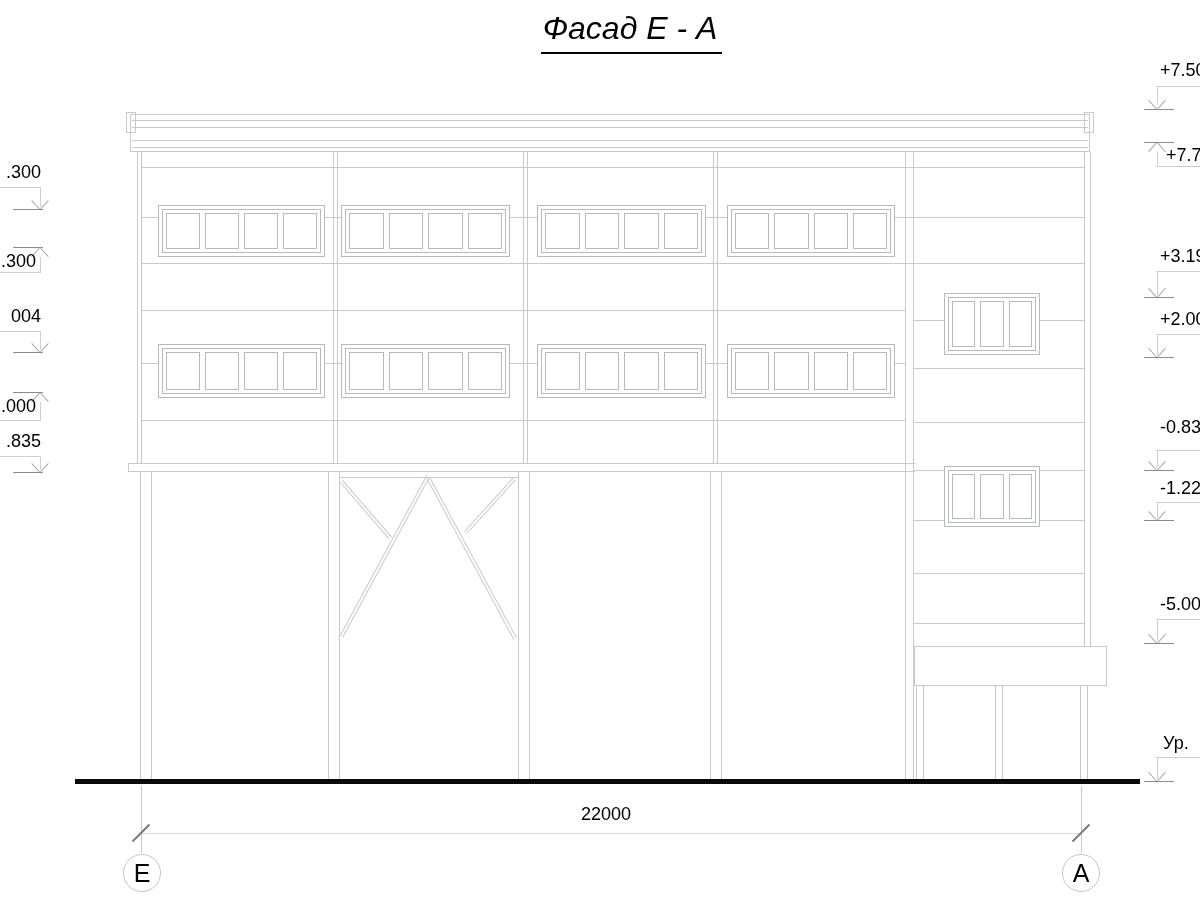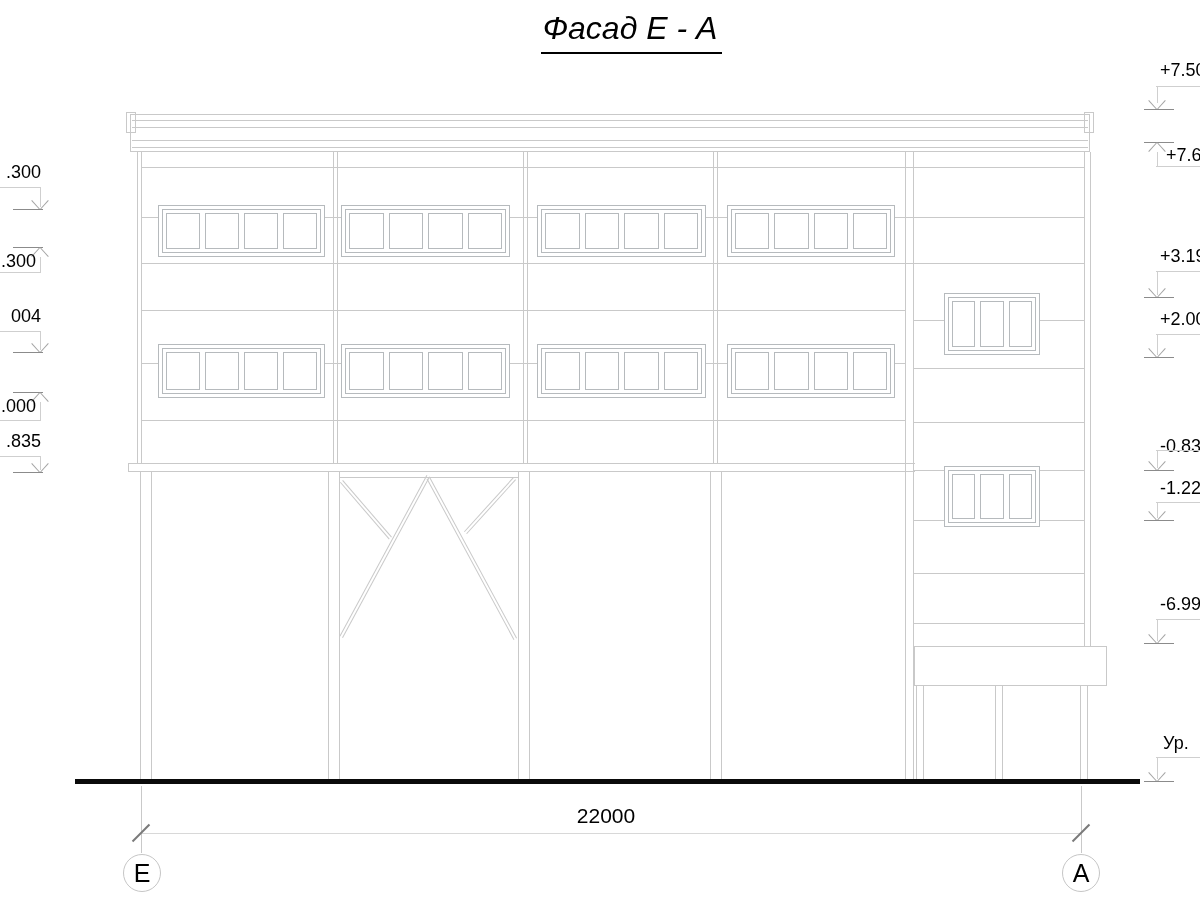--- a/index.html
+++ b/index.html
@@ -25,21 +25,21 @@
   .varr, .uarr { position:absolute; width:16px; height:9px; }
   .varr::before { content:""; position:absolute; left:0; top:0; width:12px; height:1px; background:#a5a5a5; transform-origin:0 0; transform:rotate(48deg); }
   .varr::after  { content:""; position:absolute; right:0; top:0; width:12px; height:1px; background:#a5a5a5; transform-origin:100% 0; transform:rotate(-48deg); }
   .uarr::before { content:""; position:absolute; left:0; bottom:0; width:12px; height:1px; background:#a5a5a5; transform-origin:0 100%; transform:rotate(-48deg); }
   .uarr::after  { content:""; position:absolute; right:0; bottom:0; width:12px; height:1px; background:#a5a5a5; transform-origin:100% 100%; transform:rotate(48deg); }
   .title {
     position:absolute; left:450px; top:10px; width:360px; text-align:center;
     font-size:32px; font-style:italic; color:#000;
   }
   .title-underline { position:absolute; left:541px; top:52px; width:181px; height:2px; background:#000; }
-  .dim-label { position:absolute; left:556px; top:804px; width:100px; text-align:center; font-size:21px; color:#000; }
+  .dim-label { position:absolute; left:556px; top:804px; width:100px; text-align:center; font-size:18px; color:#000; }
   .otick { position:absolute; width:24px; height:2px; background:#7a7a7a; transform:rotate(-45deg); }
   .circ {
     position:absolute; width:38px; height:38px; border:1px solid #c6c6c6; border-radius:50%;
     text-align:center; font-size:25px; line-height:36px; color:#000; background:#fff;
   }
 </style>
 </head>
 <body>
 
 <div class="canvas">
@@ -247,54 +247,54 @@
     <div>
       <div class="etxt" style="left:1160px;top:60px">+7.50</div>
       <div class="lead" style="left:1156px;top:86px;width:44px"></div>
       <div class="drop" style="left:1157px;top:86px;height:17px"></div>
       <div class="varr" style="left:1149px;top:100px"></div>
       <div class="tick" style="left:1144px;top:109px"></div>
     </div>
     <div>
       <div class="tick" style="left:1144px;top:142px"></div>
       <div class="uarr" style="left:1149px;top:143px"></div>
-      <div class="etxt" style="left:1166px;top:145px">+7.6</div>
+      <div class="etxt" style="left:1166px;top:145px">+7.7</div>
       <div class="drop" style="left:1157px;top:152px;height:14px"></div>
       <div class="lead" style="left:1156px;top:166px;width:44px"></div>
     </div>
     <div>
       <div class="etxt" style="left:1160px;top:246px">+3.19</div>
       <div class="lead" style="left:1156px;top:271px;width:44px"></div>
       <div class="drop" style="left:1157px;top:271px;height:24px"></div>
       <div class="varr" style="left:1149px;top:288px"></div>
       <div class="tick" style="left:1144px;top:297px"></div>
     </div>
     <div>
       <div class="etxt" style="left:1160px;top:309px">+2.00</div>
       <div class="lead" style="left:1156px;top:334px;width:44px"></div>
       <div class="drop" style="left:1157px;top:334px;height:21px"></div>
       <div class="varr" style="left:1149px;top:348px"></div>
       <div class="tick" style="left:1144px;top:357px"></div>
     </div>
     <div>
-      <div class="etxt" style="left:1160px;top:436px">-0.83</div>
+      <div class="etxt" style="left:1160px;top:417px">-0.83</div>
       <div class="lead" style="left:1156px;top:450px;width:44px"></div>
       <div class="drop" style="left:1157px;top:450px;height:18px"></div>
       <div class="varr" style="left:1149px;top:461px"></div>
       <div class="tick" style="left:1144px;top:470px"></div>
     </div>
     <div>
       <div class="etxt" style="left:1160px;top:478px">-1.22</div>
       <div class="lead" style="left:1156px;top:502px;width:44px"></div>
       <div class="drop" style="left:1157px;top:502px;height:16px"></div>
       <div class="varr" style="left:1149px;top:511px"></div>
       <div class="tick" style="left:1144px;top:520px"></div>
     </div>
     <div>
-      <div class="etxt" style="left:1160px;top:594px">-6.99</div>
+      <div class="etxt" style="left:1160px;top:594px">-5.00</div>
       <div class="lead" style="left:1156px;top:619px;width:44px"></div>
       <div class="drop" style="left:1157px;top:619px;height:22px"></div>
       <div class="varr" style="left:1149px;top:634px"></div>
       <div class="tick" style="left:1144px;top:643px"></div>
     </div>
     <div>
       <div class="etxt" style="left:1163px;top:733px">Ур.</div>
       <div class="lead" style="left:1156px;top:757px;width:44px"></div>
       <div class="drop" style="left:1157px;top:757px;height:22px"></div>
       <div class="varr" style="left:1149px;top:772px"></div>

